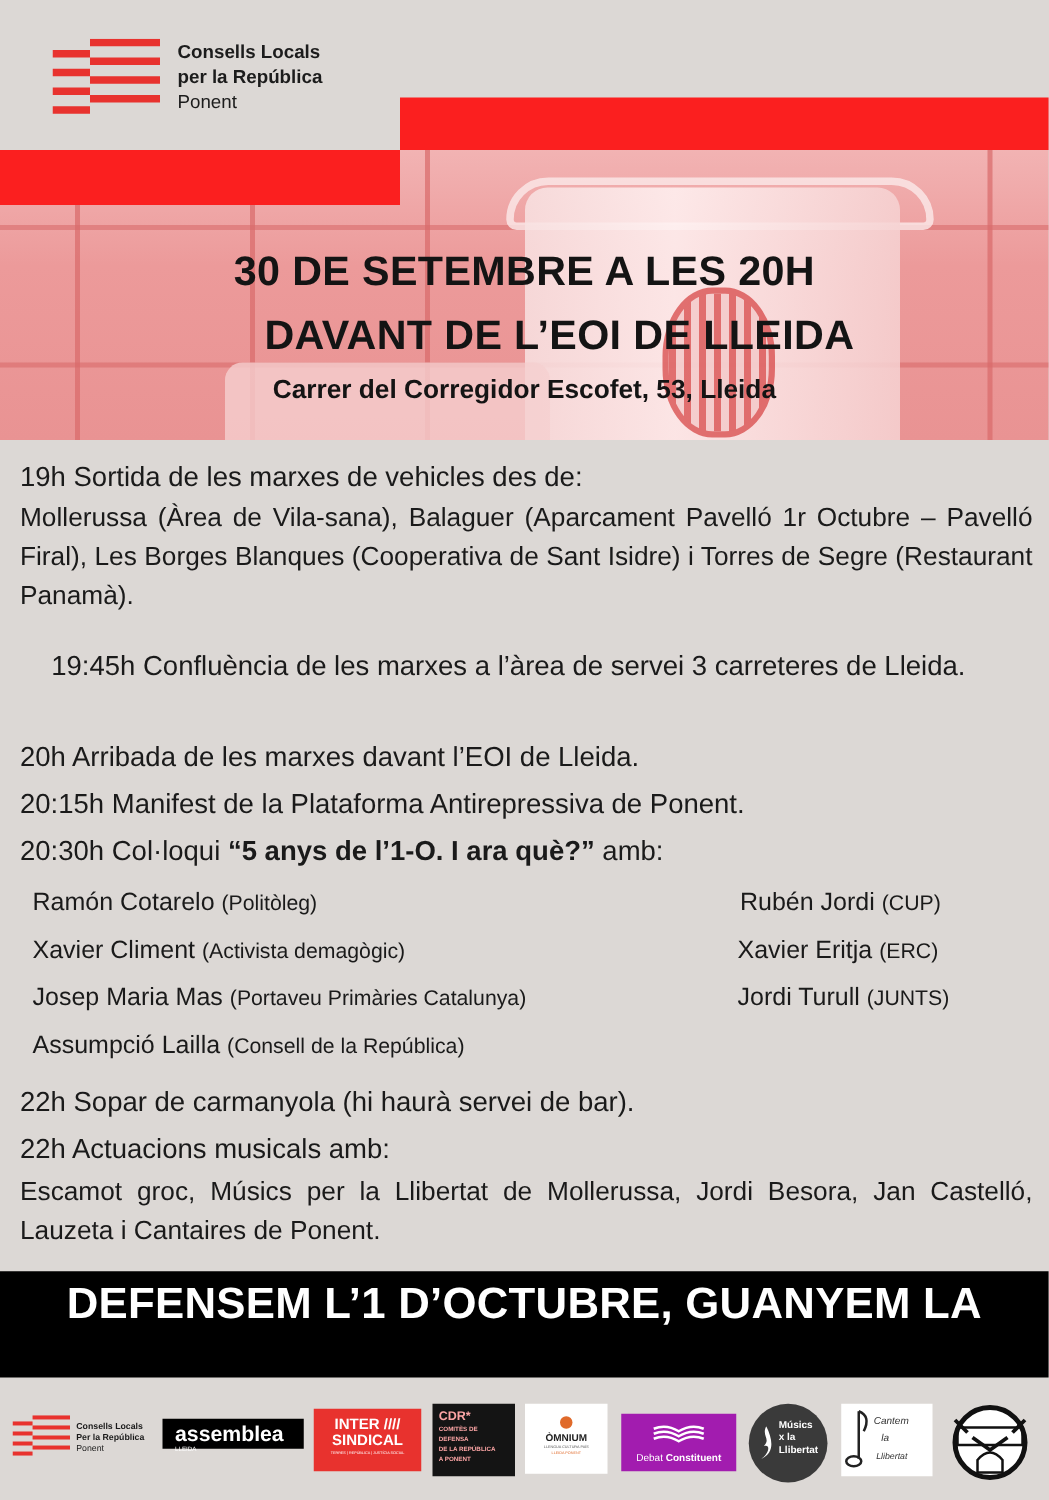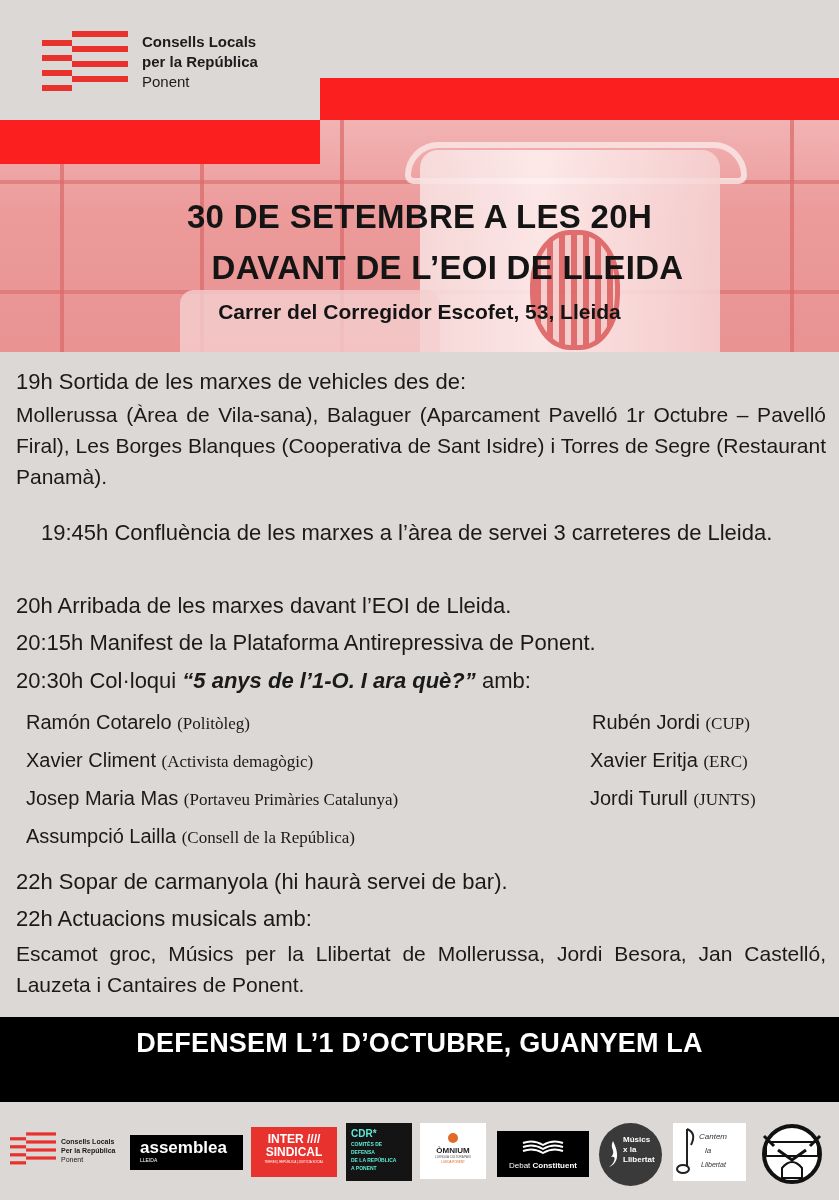--- a/index.html
+++ b/index.html
@@ -36,39 +36,39 @@
 
   
   .prog { left:16px; width:810px; font-size:22px; line-height:31px; color:#1a1a1a; }
   .just { text-align:justify; text-align-last:left; }
   .p1 { top:366px; }
   .p1b { top:399px; font-size:21px; line-height:31px; }
   .p2 { top:517px;margin-left:25px; }
   .p3 { top:590px; }
   .p4 { top:627px; }
   .p5 { top:665px; }
-  .p5 .q { font-style:italic; font-weight:bold; }
+  .p5 .q { font-weight:bold; }
   .speaker { font-size:20px; line-height:24px; color:#1a1a1a; }
-  .speaker .role { font-size:17px;font-family:Liberation Serif, serif; }
+  .speaker .role { font-size:17px; }
   .p6 { top:866px; }
   .p7 { top:903px; }
   .p7b { top:938px; font-size:21px; line-height:31px; }
 
   
   .banner { left:0; top:1017px; width:839px; height:85px; background:#000; color:#fff;
-            text-align:center; font-weight:bold; font-size:27px; line-height:36px; padding-top:8px; box-sizing:border-box; letter-spacing:0.2px; }
+            text-align:center; font-weight:bold; font-size:35px; line-height:36px; padding-top:8px; box-sizing:border-box; letter-spacing:0.2px; }
 
   
   .lg { top:1122px; height:56px; box-sizing:border-box; }
   .lg1 { left:10px; width:112px; }
-  .lg2 { left:130px; top:1135px; width:113px; height:35px; background:#000; color:#fff; }
+  .lg2 { left:130px; top:1135px; width:113px; height:24px; background:#000; color:#fff; }
   .lg3 { left:251px; top:1127px; width:86px; height:50px; background:#e8322e; color:#fff; }
-  .lg4 { left:346px; top:1123px; width:66px; height:58px; background:#141414; color:#5eead4; }
+  .lg4 { left:346px; top:1123px; width:66px; height:58px; background:#141414; color:#fca5a5; }
   .lg5 { left:420px; top:1123px; width:66px; height:56px; background:#ffffff; }
-  .lg6 { left:497px; top:1131px; width:92px; height:46px; background:#000000; color:#fff; }
+  .lg6 { left:497px; top:1131px; width:92px; height:46px; background:#a21caf; color:#fff; }
   .lg7 { left:599px; top:1123px; width:63px; height:58px; }
   .lg8 { left:673px; top:1123px; width:73px; height:58px; background:#fff; }
   .lg9 { left:756px; top:1120px; width:72px; height:66px; }
 </style>
 </head>
 <body>
 
 <svg class="abs logo-mark" viewBox="0 0 86 66">
   <g fill="#e8322e">
     <rect x="30" y="0" width="56" height="6"></rect>

